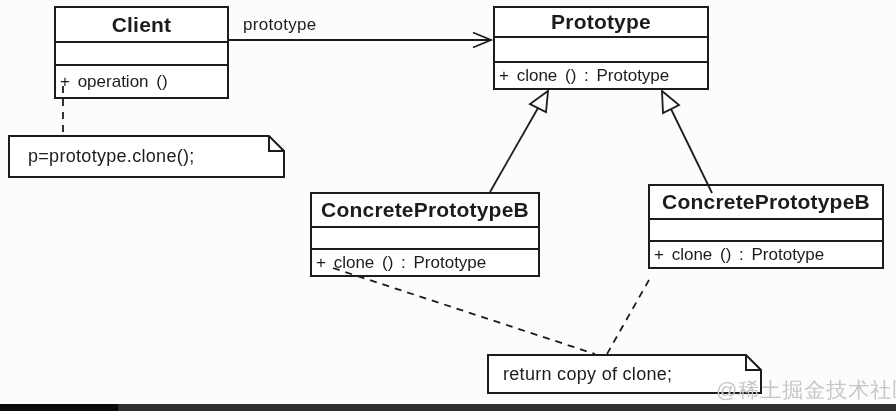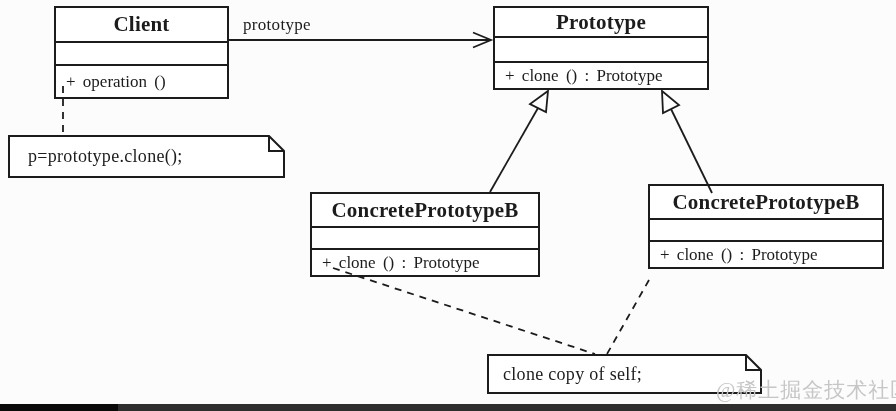--- a/index.html
+++ b/index.html
@@ -6,35 +6,35 @@
     --line:#1c1c1c;
     --bg:#fcfcfc;
     --wm:#c6c6c6;
     --bar-dark:#0a0a0a;
     --bar:#2e2e2e;
   }
   *{margin:0;padding:0;box-sizing:border-box;}
   html,body{background:#ffffff;}
   body{font-family:"Liberation Sans","DejaVu Sans",sans-serif;color:var(--line);}
   .stage{
-    position:relative;width:896px;height:411px;background:var(--bg);overflow:hidden;font-family:Liberation Serif, serif;
+    position:relative;width:896px;height:411px;background:var(--bg);overflow:hidden;
   }
   
   .uml-class{
     position:absolute;background:#ffffff;border:2px solid var(--line);
   }
   .uml-title{
     display:flex;align-items:center;justify-content:center;
     font-weight:bold;font-size:21px;letter-spacing:0.2px;
   }
   .uml-attrs{border-top:2px solid var(--line);}
   .uml-methods{
     border-top:2px solid var(--line);
     display:flex;align-items:center;
-    font-size:17px;padding-left:10px;word-spacing:3px;white-space:pre;
+    font-size:17px;padding-left:4px;word-spacing:3px;white-space:pre;
   }
   
   .uml-note{position:absolute;}
   .uml-note svg{position:absolute;left:0;top:0;display:block;}
   .uml-note .note-text{
     position:absolute;left:20px;top:0;bottom:0;right:18px;
     display:flex;align-items:center;
     font-size:18px;letter-spacing:0.3px;
   }
   
@@ -90,21 +90,21 @@
       <path d="M261,1 V16 H276" fill="none" stroke="currentColor" stroke-width="2"></path>
     </svg>
     <span class="note-text">p=prototype.clone();</span>
   </div>
 
   <div class="uml-note" style="left:487px;top:354px;width:275px;height:40px;">
     <svg width="275" height="40" viewBox="0 0 275 40">
       <path d="M1,1 H259 L274,16 V39 H1 Z" fill="#ffffff" stroke="currentColor" stroke-width="2"></path>
       <path d="M259,1 V16 H274" fill="none" stroke="currentColor" stroke-width="2"></path>
     </svg>
-    <span class="note-text" style="left:16px;">clone copy of self;</span>
+    <span class="note-text" style="left:16px;">return copy of clone;</span>
   </div>
 
   <div class="assoc-label" style="left:243px;top:15px;">prototype</div>
 
   <svg class="overlay" viewBox="0 0 896 411">
 
     <g>
       <line x1="229" y1="40" x2="491" y2="40" stroke="currentColor" stroke-width="1.8"></line>
       <path d="M473,32.5 L491,40 L473,47.5" fill="none" stroke="currentColor" stroke-width="1.8"></path>
     </g>

